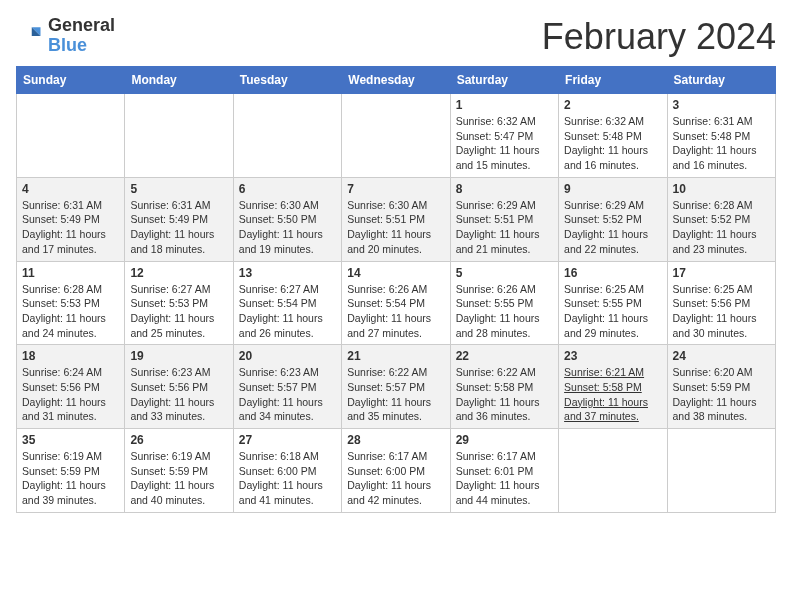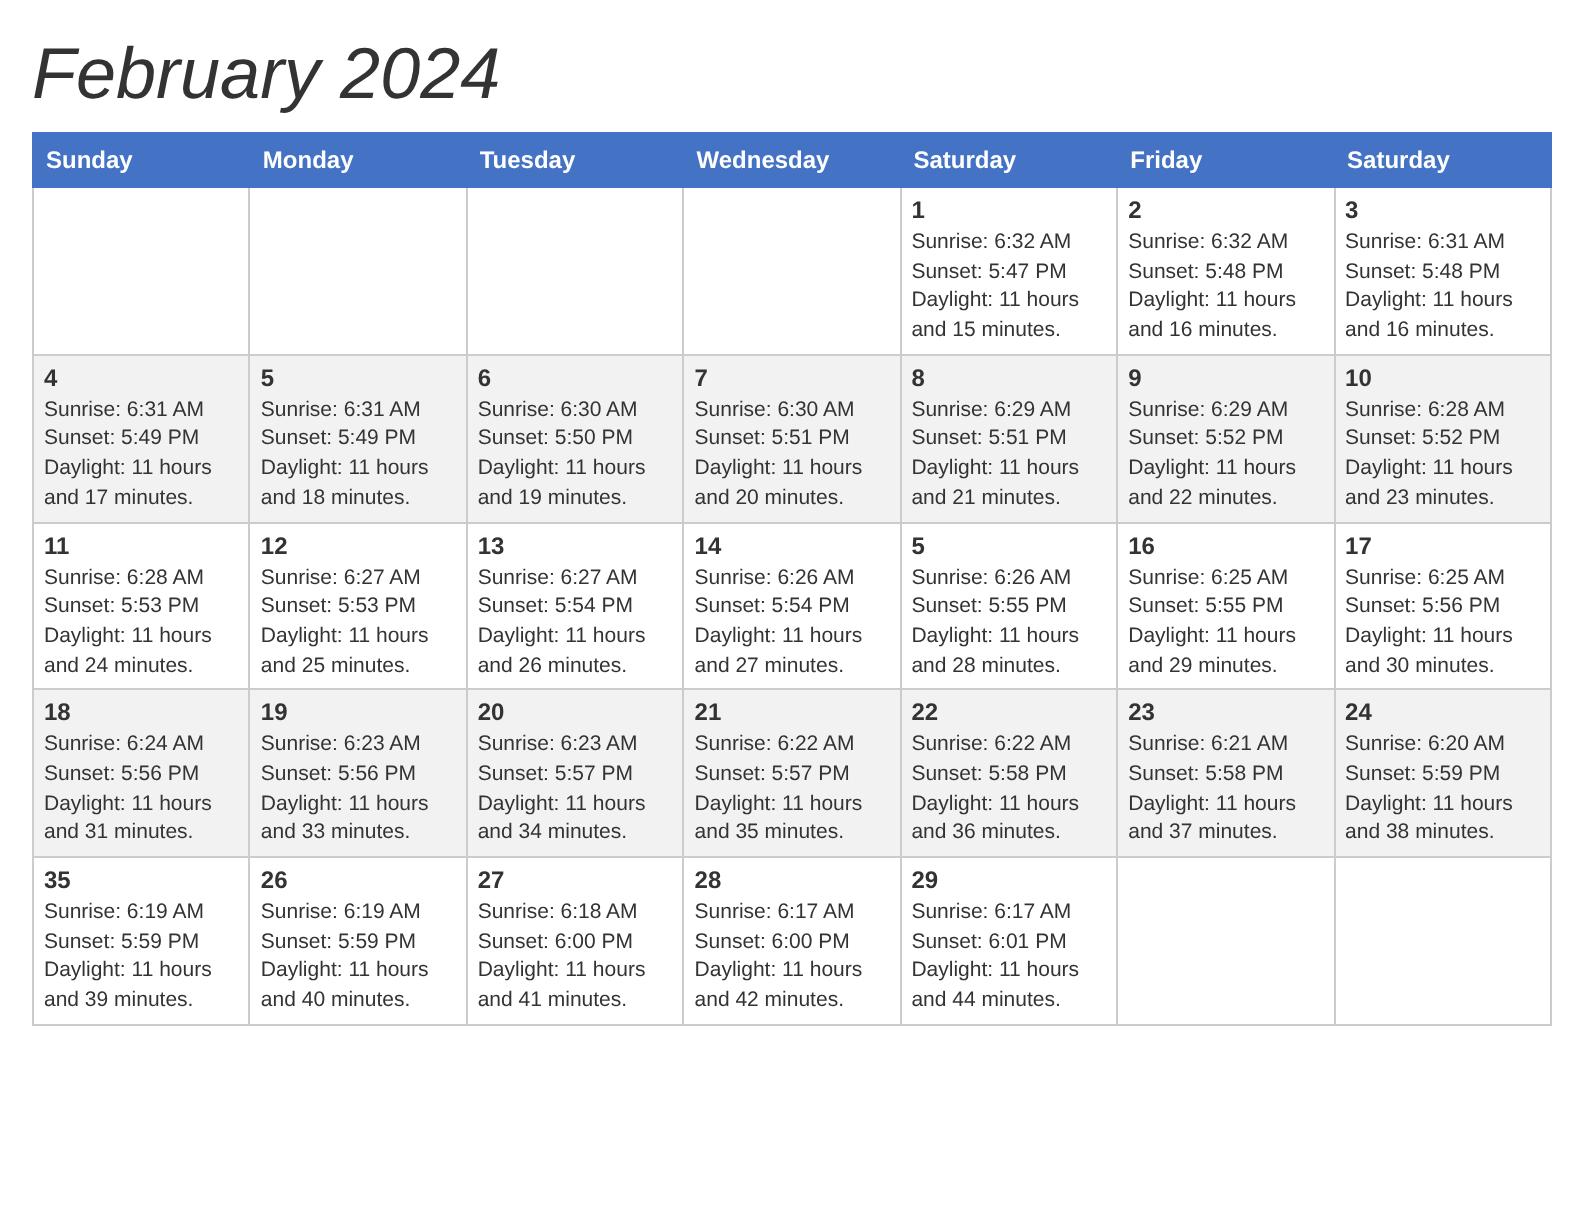--- a/index.html
+++ b/index.html
@@ -35,21 +35,20 @@
       font-size: 18px;
       font-weight: bold;
       color: #4a90d9;
     }
     .logo-icon {
       width: 28px;
       height: 28px;
     }
     .title-block {
       text-align: right;
-      font-style: italic;
     }
     .month-title {
       font-size: 36px;
       font-weight: normal;
       color: #333;
     }
     .location-title {
       font-size: 15px;
       color: #333;
     }
@@ -91,20 +90,31 @@
       line-height: 1.4;
     }
     .empty-cell {
       background: #fff !important;
     }
   </style>
 </head>
 <body>
 
 <div class="header">
+  <div class="logo">
+    <svg class="logo-icon" viewBox="0 0 32 32">
+      <rect x="0" y="0" width="32" height="32" fill="white"></rect>
+      <polygon points="18,6 28,6 28,16" fill="#4a90d9"></polygon>
+      <polygon points="18,6 28,16 18,16" fill="#2a6099"></polygon>
+    </svg>
+    <div class="logo-text">
+      <span class="logo-general">General</span>
+      <span class="logo-blue">Blue</span>
+    </div>
+  </div>
   <div class="title-block">
     <div class="month-title">February 2024</div>
   </div>
 </div>
 
 <table class="calendar">
   <thead>
     <tr>
       <th>Sunday</th>
       <th>Monday</th>
@@ -254,21 +264,21 @@
 Daylight: 11 hours and 35 minutes.</div>
         </td>
         <td>
           <span class="day-number">22</span>
           <div class="day-info" style="white-space: pre-line;">Sunrise: 6:22 AM
 Sunset: 5:58 PM
 Daylight: 11 hours and 36 minutes.</div>
         </td>
         <td>
           <span class="day-number">23</span>
-          <div class="day-info" style="white-space: pre-line;">Sunrise: 6:21 AM
+          <div class="day-info" style="white-space: pre-line; text-decoration: underline;">Sunrise: 6:21 AM
 Sunset: 5:58 PM
 Daylight: 11 hours and 37 minutes.</div>
         </td>
         <td>
           <span class="day-number">24</span>
           <div class="day-info" style="white-space: pre-line;">Sunrise: 6:20 AM
 Sunset: 5:59 PM
 Daylight: 11 hours and 38 minutes.</div>
         </td>
       </tr>

